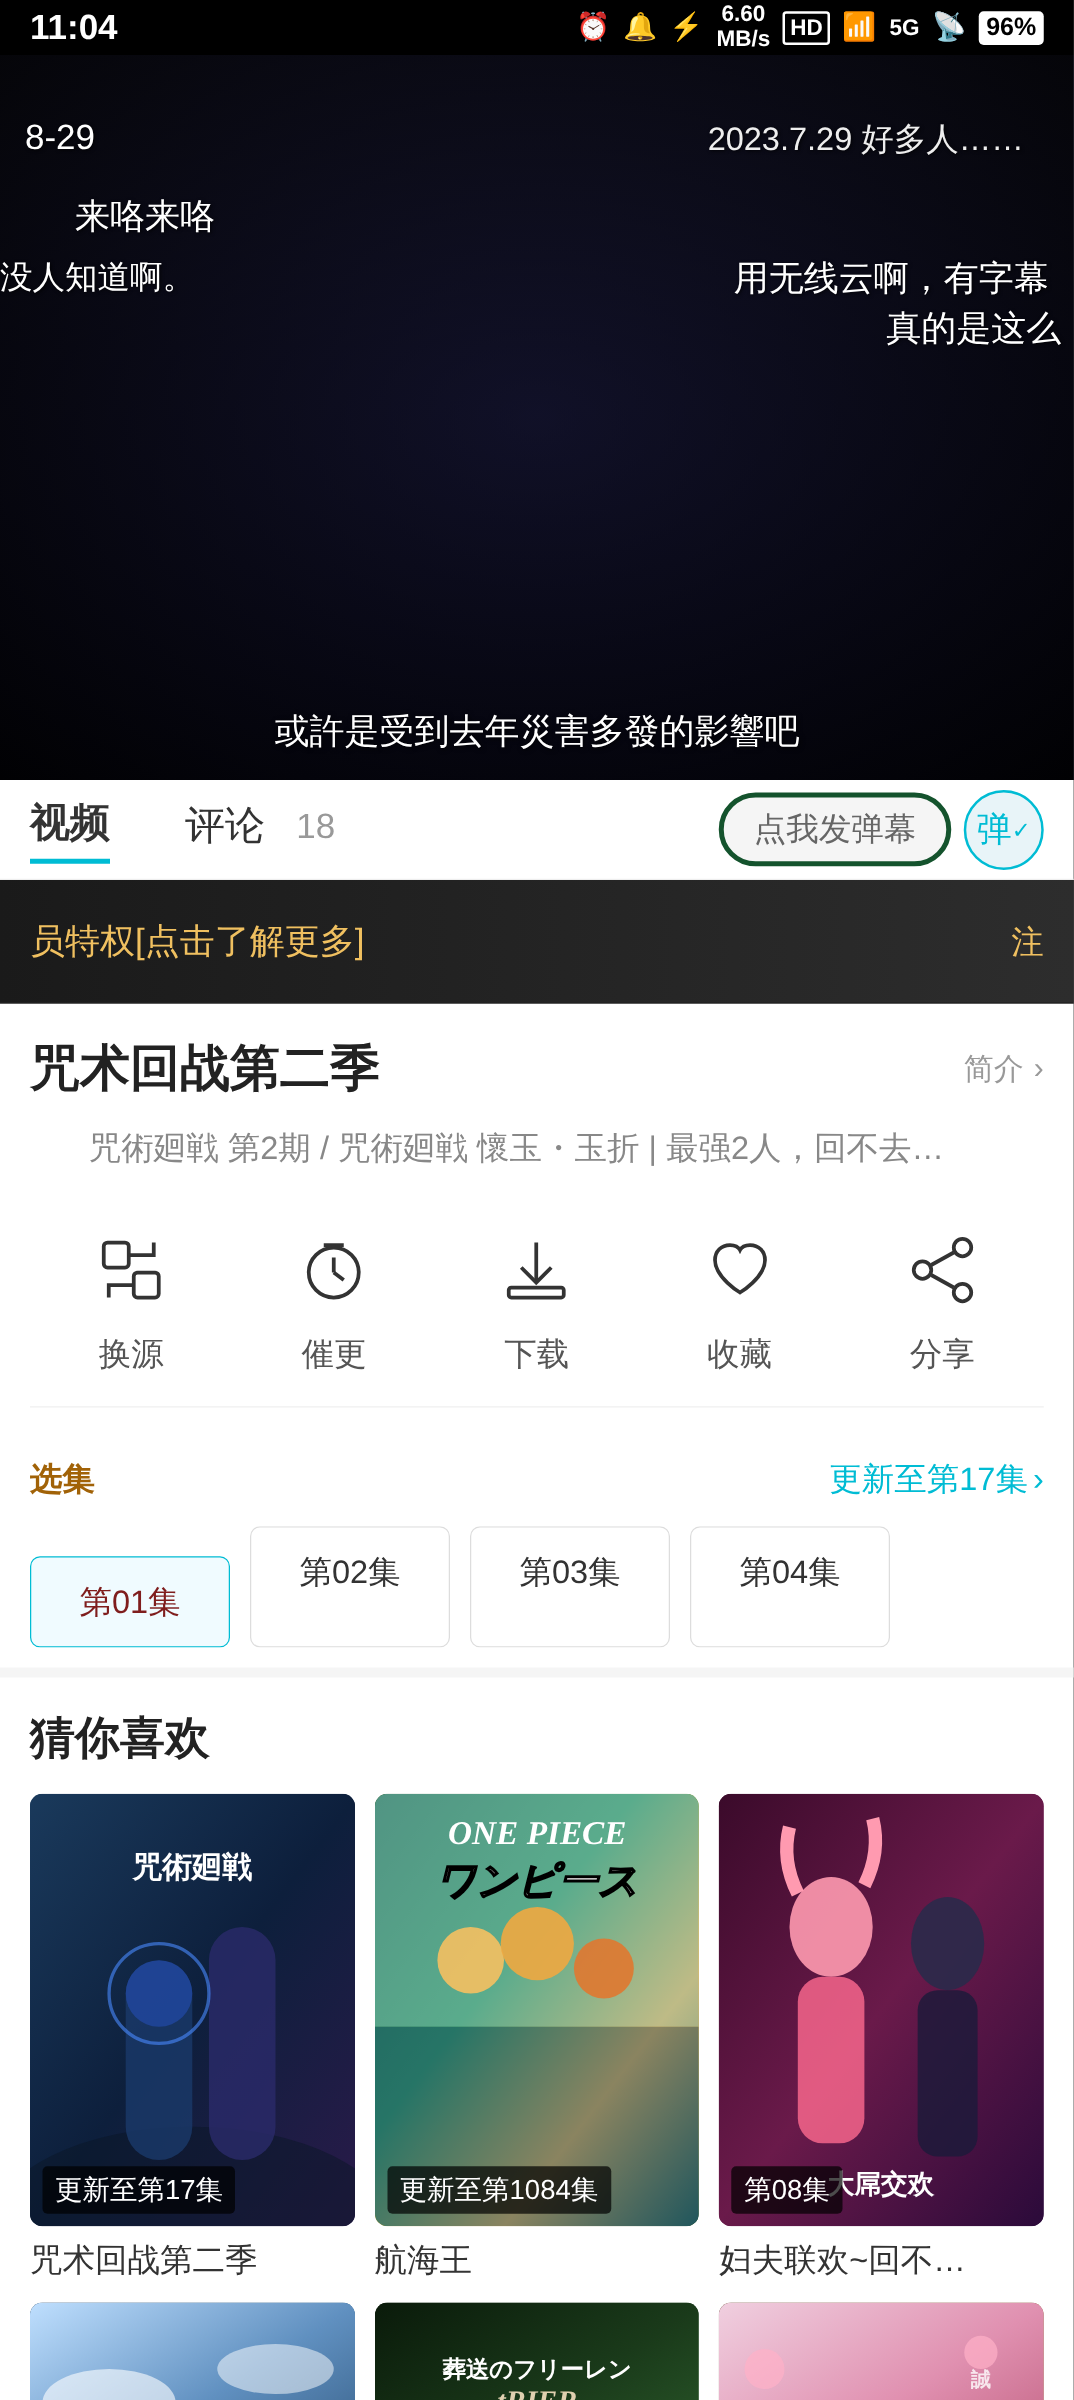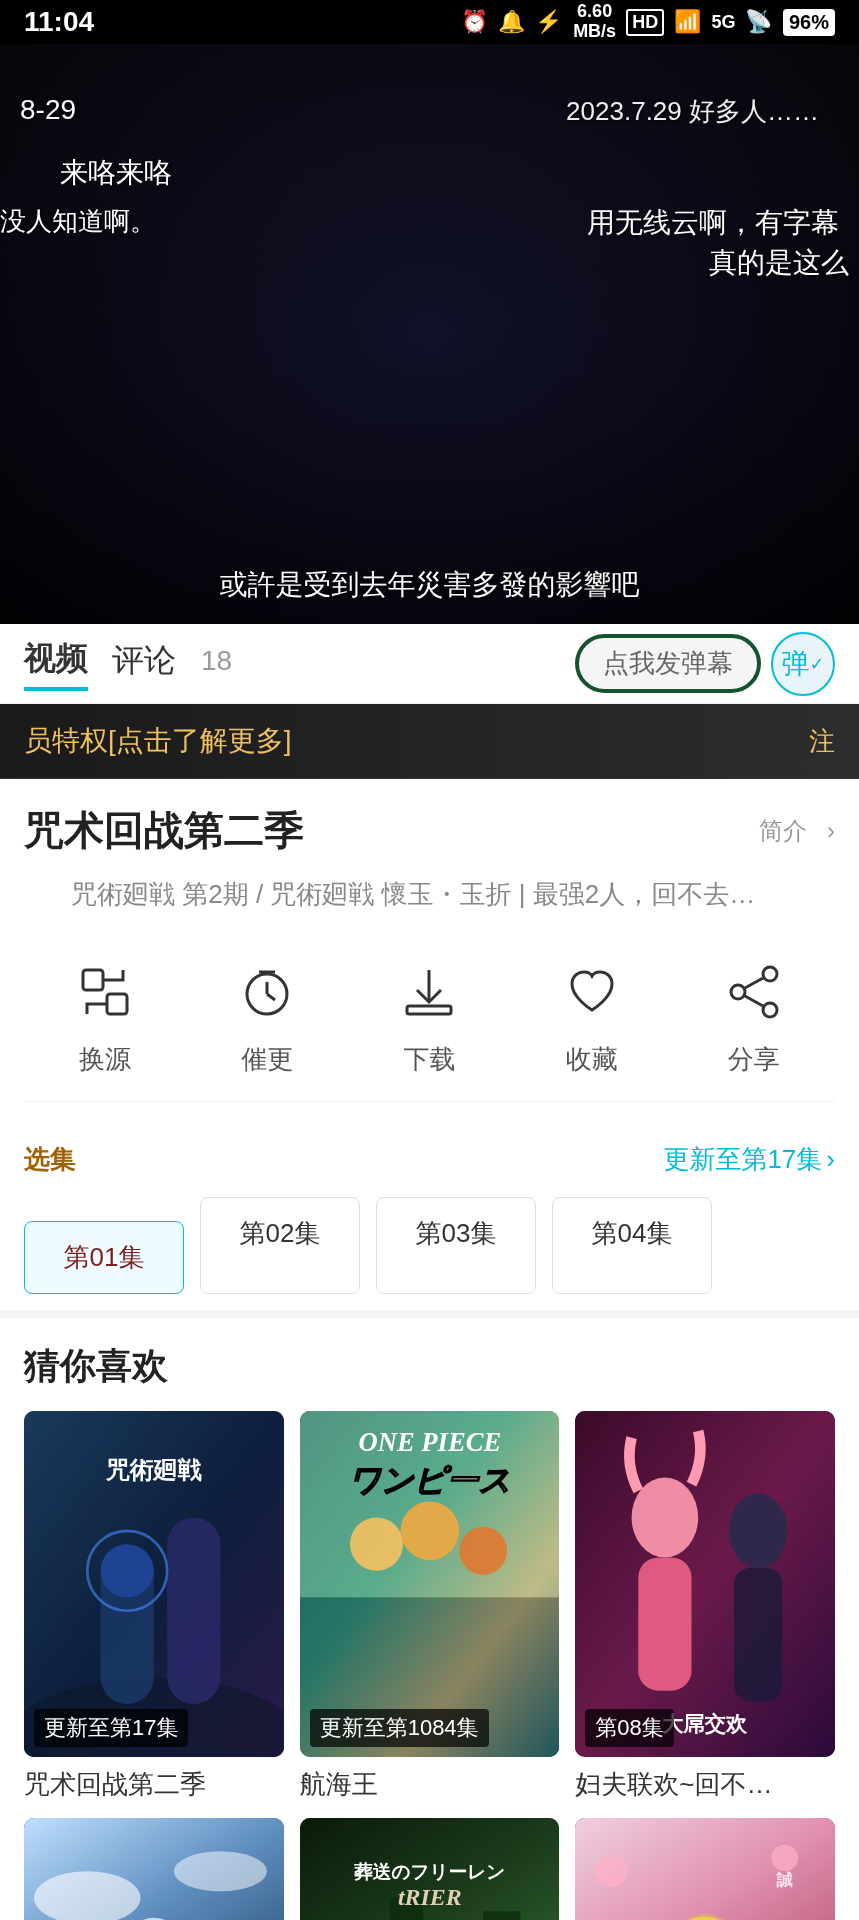--- a/index.html
+++ b/index.html
@@ -70,21 +70,21 @@
     }
 
     
     .tabs-bar {
       background: #fff;
       display: flex;
       align-items: center;
       padding: 0 24px;
       height: 80px;
       border-bottom: 1px solid #eee;
-      gap: 24px;
+      gap: 60px;
     }
     .tab-item {
       font-size: 32px;
       color: #333;
       padding-bottom: 6px;
       cursor: pointer;
       display: flex;
       align-items: center;
       gap: 6px;
     }
@@ -123,21 +123,21 @@
       justify-content: center;
       font-size: 28px;
       color: #00bcd4;
       cursor: pointer;
       border: 2px solid #00bcd4;
     }
 
     
     .member-banner {
       background: linear-gradient(90deg, #1a1a1a 0%, #2d2d2d 100%);
-      padding: 18px 24px;
+      padding: 30px 24px;
       display: flex;
       align-items: center;
       justify-content: space-between;
       font-size: 28px;
       color: #f0c060;
       border-bottom: 1px solid #333;
     }
     .member-banner-text { color: #f0c060; }
     .member-register { color: #f0c060; font-size: 26px; }
 
@@ -161,21 +161,21 @@
       font-size: 40px;
       font-weight: 700;
       color: #222;
     }
     .intro-link {
       display: flex;
       align-items: center;
       font-size: 28px;
       color: #666;
       cursor: pointer;
-      gap: 20px;
+      gap: 8px;
     }
     .intro-link span { font-size: 24px; color: #999; }
     .anime-tags {
       font-size: 26px;
       color: #888;
       margin-bottom: 20px;
       line-height: 1.6;
       margin-left: 47px;
     }
 

